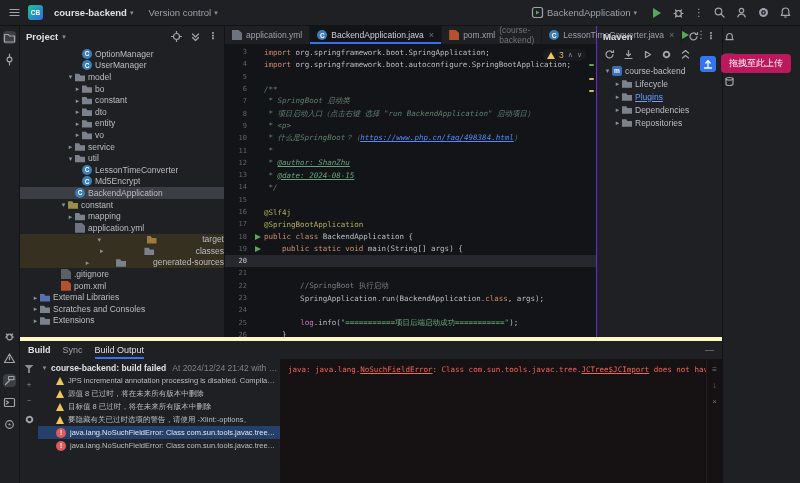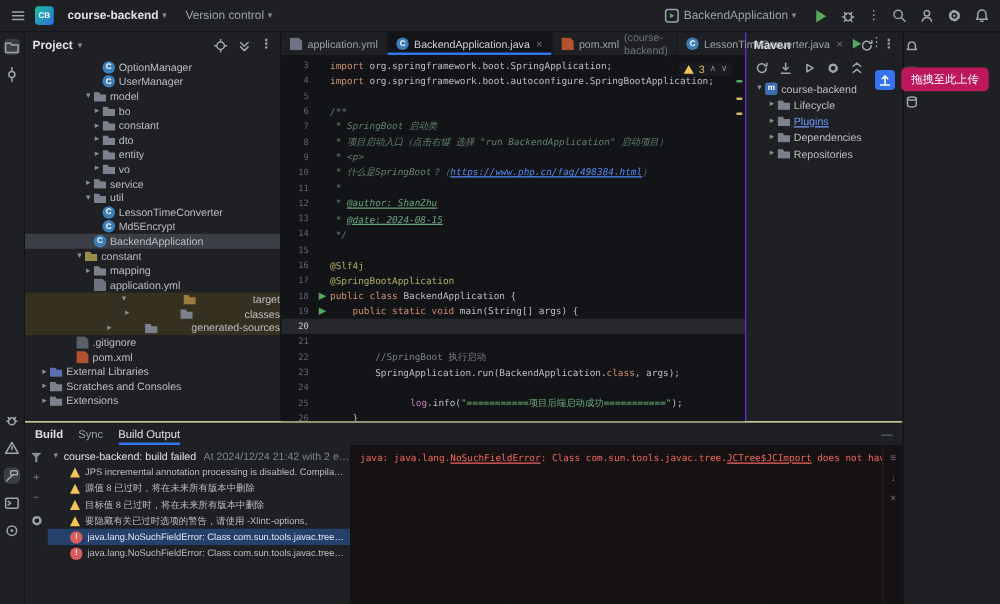--- a/index.html
+++ b/index.html
@@ -78,48 +78,48 @@
   .crow.caret{background:#26282E;}
   .ln{width:26px;flex:none;text-align:right;padding-right:4px;color:#5F646D;font:400 7px "DejaVu Sans Mono",monospace;}
   .crow.caret .ln{color:#C8CCD4;}
   .gut{width:13px;flex:none;display:flex;align-items:center;justify-content:center;}
   .runarrow{width:0;height:0;border-left:6px solid #58A85C;border-top:3.5px solid transparent;border-bottom:3.5px solid transparent;}
   .ctext{white-space:pre;font:400 7.5px "DejaVu Sans Mono",monospace;color:#BCBEC4;}
   .tk-kw{color:#CF8E6D;}.tk-pl{color:#BCBEC4;}.tk-cm{color:#7A7E85;}
   .tk-dc{color:#5F826B;font-style:italic;}
   .tk-dt{color:#67A37C;font-style:italic;text-decoration:underline;}
   .tk-lk{color:#548AF7;font-style:italic;text-decoration:underline;}
-  .tk-an{color:#B3AE60;}.tk-st{color:#6AAB73;}.tk-fd{color:#C77DBB;margin-left:28px;}
+  .tk-an{color:#B3AE60;}.tk-st{color:#6AAB73;}.tk-fd{color:#C77DBB;}
   .insp{position:absolute;top:23px;right:10px;display:flex;align-items:center;gap:4px;font-size:8.5px;color:#D5B56A;background:rgba(30,32,35,.6);padding:1px 4px;border-radius:6px;}
   .insp .tri{width:0;height:0;border-left:4px solid transparent;border-right:4px solid transparent;border-bottom:7px solid #F2C55C;}
   .insp .nav{color:#8A8F98;font-size:7px;}
   .smark{position:absolute;right:2px;width:5px;height:2px;border-radius:1px;}
 
   
   .maven-panel{width:126px;background:#1E2023;border-left:1px solid #6d28d9;display:flex;flex-direction:column;}
   .mv-toolbar{height:16px;display:flex;align-items:center;gap:6px;padding:0 6px;color:#9DA2AB;}
   .mrow{display:flex;align-items:center;height:13px;padding-left:6px;font-size:8.5px;white-space:nowrap;}
   .mrow .mlabel{margin-left:3px;}
   .mrow .mlabel.link{color:#6C9DFF;text-decoration:underline;}
 
   
-  .build{flex:1;display:flex;flex-direction:column;border-top:1px solid #fef9c3;background:#1E2023;min-height:0;}
+  .build{flex:1;display:flex;flex-direction:column;border-top:4px solid #fef9c3;background:#1E2023;min-height:0;}
   .build-header{height:18px;display:flex;align-items:center;gap:12px;padding:0 8px;font-size:9px;}
   .bh-title{color:#DFE1E5;font-weight:700;}
   .bh-tab{color:#9DA2AB;position:relative;height:18px;display:flex;align-items:center;}
   .bh-tab.active{color:#DFE1E5;}
   .bh-tab.active::after{content:"";position:absolute;left:0;right:0;bottom:0;height:2px;background:#3574F0;}
   .bh-right{margin-left:auto;color:#7F848E;font-size:9px;}
   .build-body{flex:1;display:flex;min-height:0;}
   .build-toolbar{width:18px;display:flex;flex-direction:column;align-items:center;gap:8px;padding-top:6px;color:#8A8F98;}
   .funnel{width:9px;height:8px;background:#8A8F98;clip-path:polygon(0 0,100% 0,60% 45%,60% 100%,40% 100%,40% 45%);}
   .btxtic{font-size:8px;line-height:1;color:#8A8F98;}
   .build-tree{width:242px;overflow:hidden;padding-top:2px;}
   .brootrow{display:flex;align-items:center;height:13px;padding-left:2px;font-size:8.5px;white-space:nowrap;overflow:hidden;}
-  .broot-title{color:#DFE1E5;font-weight:400;margin-left:2px;flex:none;}
+  .broot-title{color:#DFE1E5;font-weight:700;margin-left:2px;flex:none;}
   .broot-meta{color:#7F848E;margin-left:6px;overflow:hidden;text-overflow:ellipsis;flex:1;}
   .brow{display:flex;align-items:center;gap:4px;height:13px;padding-left:18px;font-size:7.5px;color:#BCBEC4;overflow:hidden;}
   .brow.bsel{background:#25406B;color:#E3E6EA;}
   .btext{white-space:nowrap;overflow:hidden;text-overflow:ellipsis;flex:1;padding-right:4px;}
   .build-console{flex:1;background:#161214;padding:6px 8px;overflow:hidden;}
   .cline{font:400 7.5px "DejaVu Sans Mono",monospace;color:#F2655A;white-space:nowrap;}
   .cseg-link{text-decoration:underline;}
   .console-toolbar{width:16px;background:#161214;border-left:1px solid #1D1E22;display:flex;flex-direction:column;align-items:center;gap:7px;padding-top:6px;color:#6F737A;font-size:8px;}
 
   

